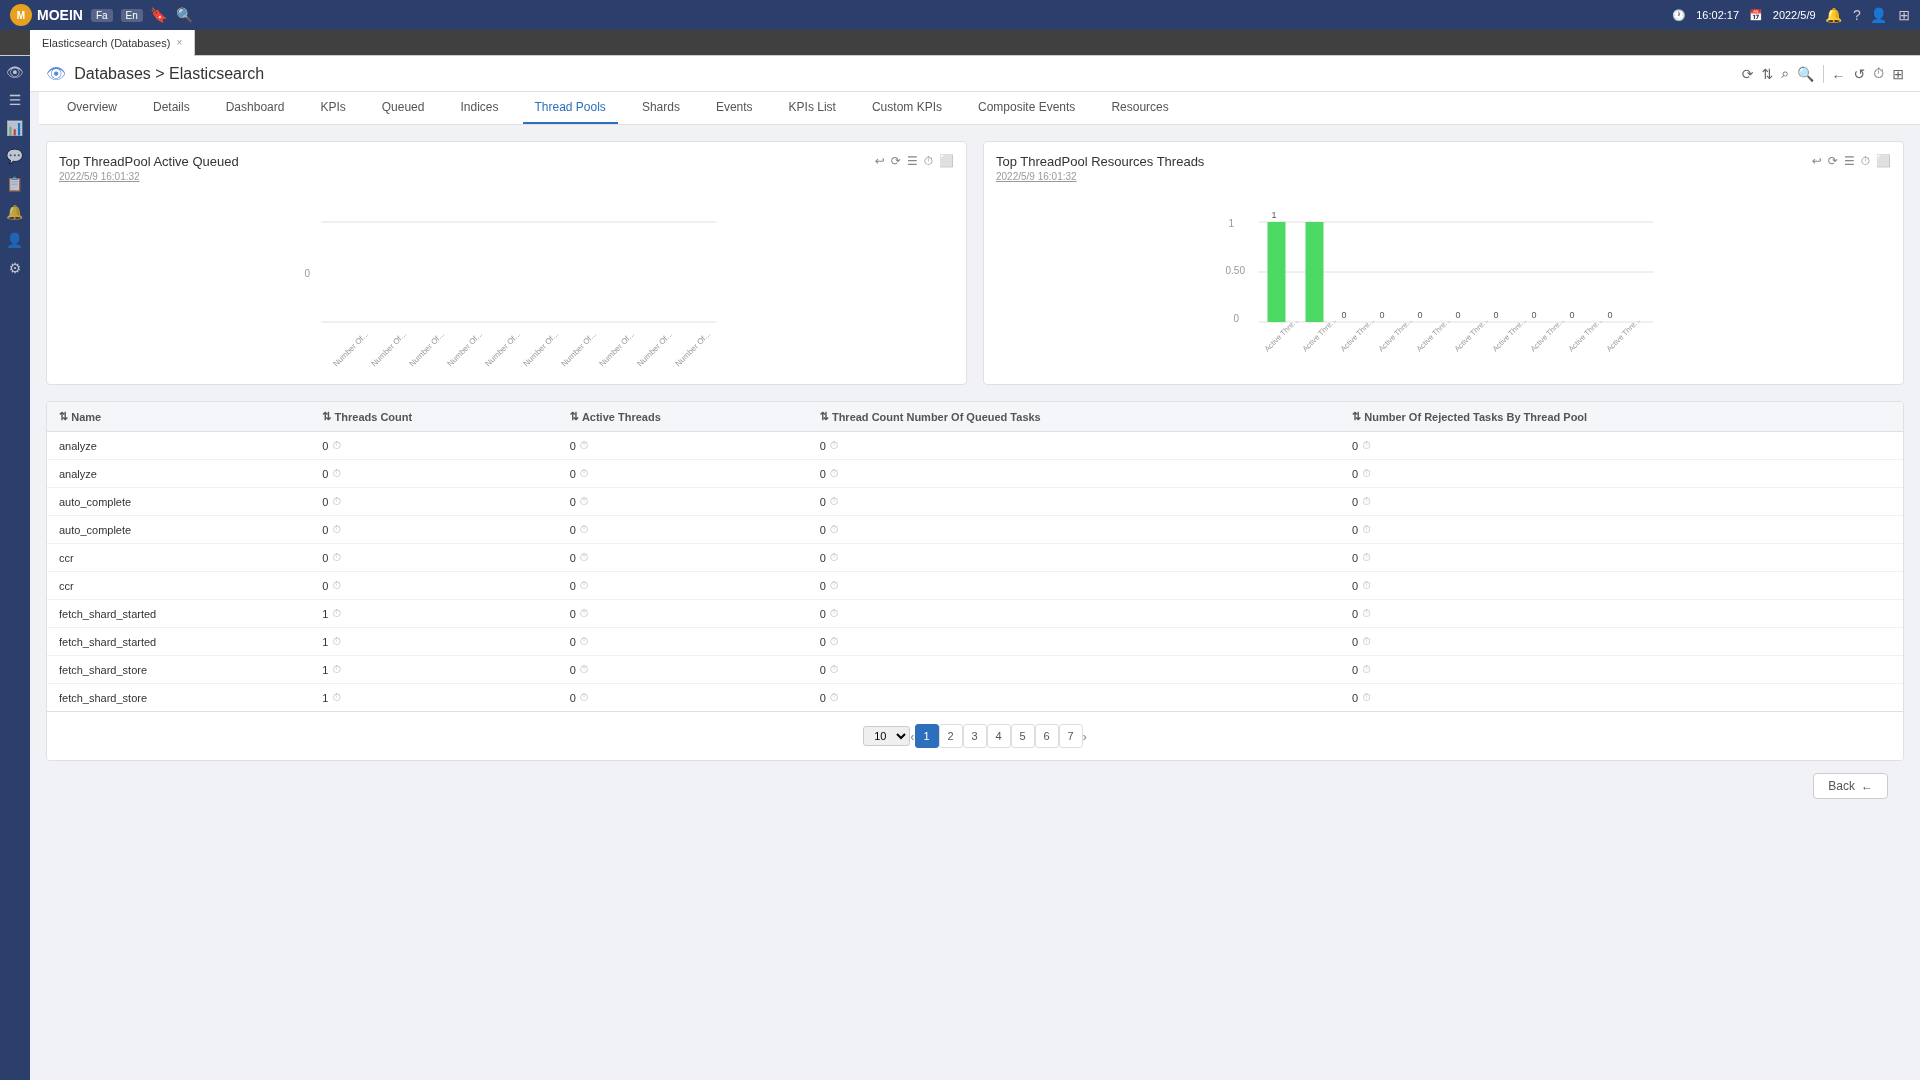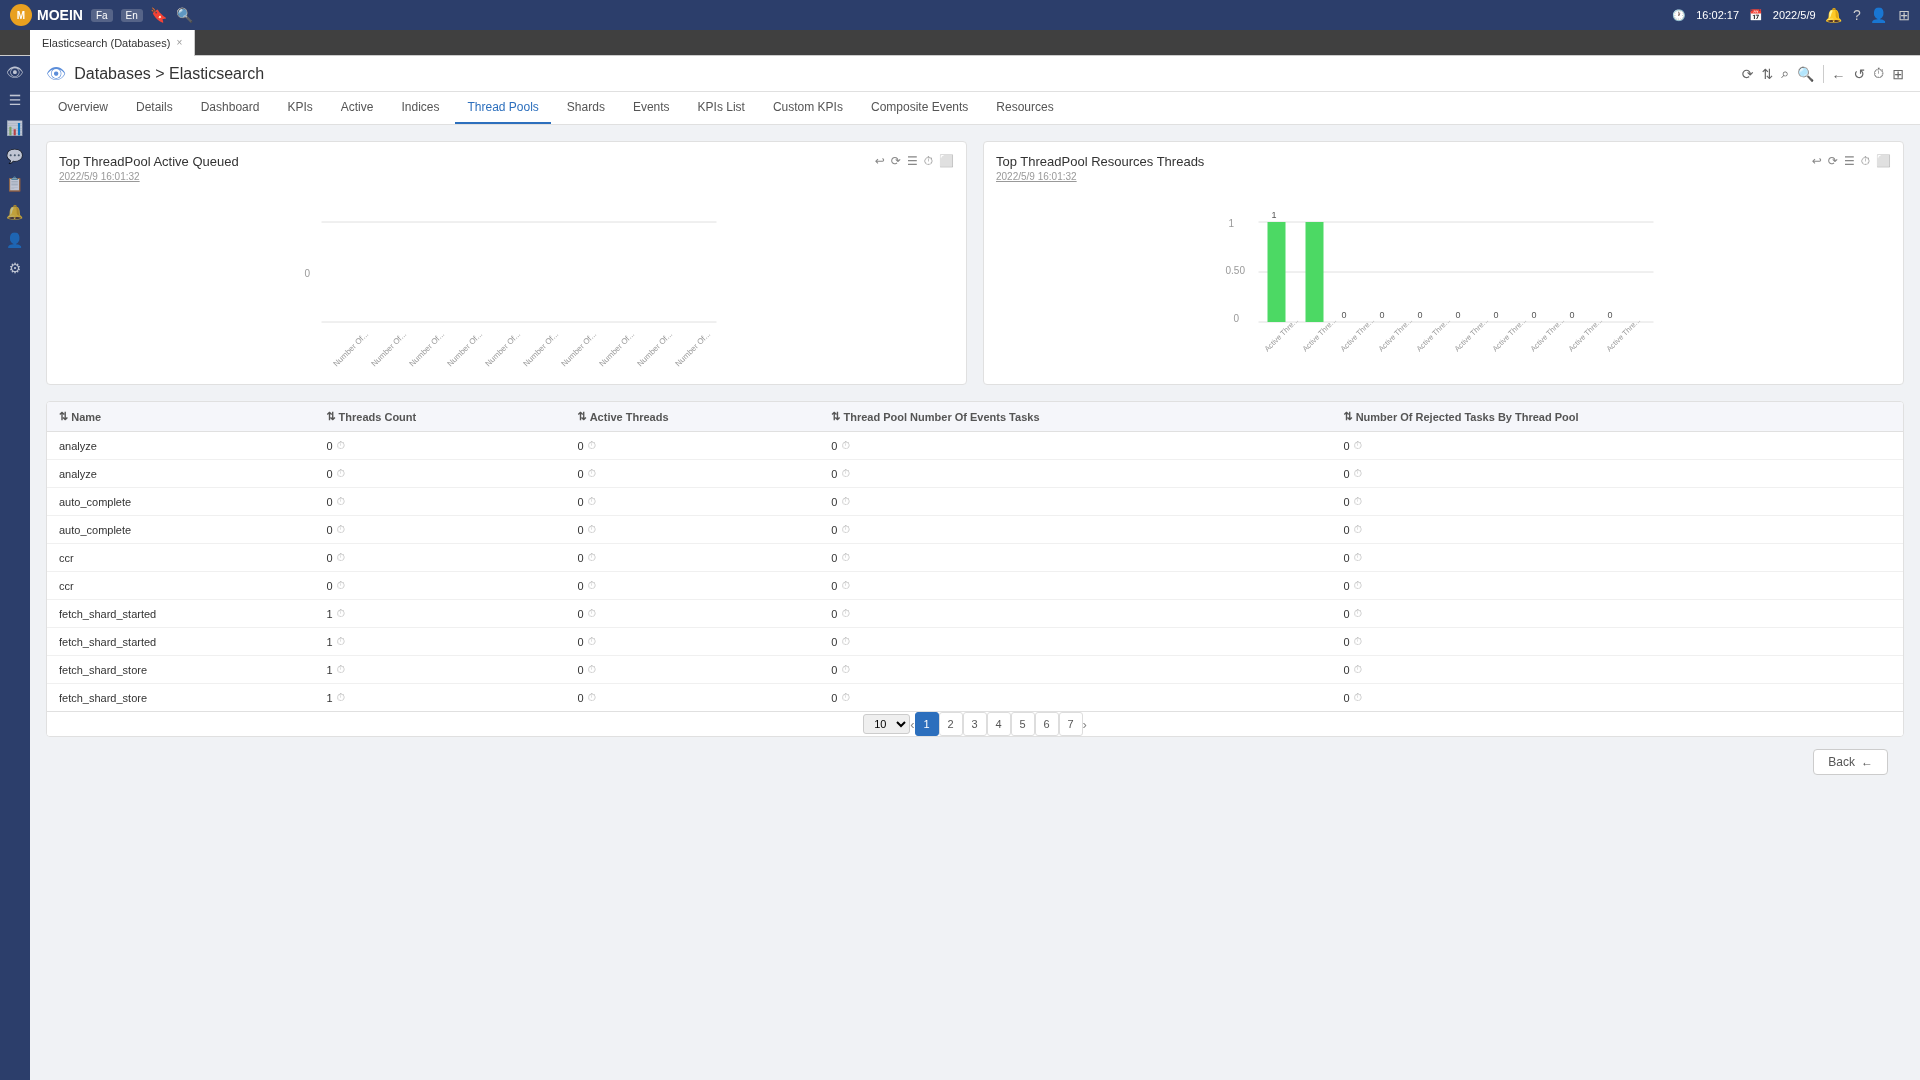--- a/index.html
+++ b/index.html
@@ -74,21 +74,22 @@
     .header-action-btn { background: none; border: none; color: #666; cursor: pointer; font-size: 14px; }
     .header-divider { width: 1px; height: 18px; background: #ccc; }
 
     
     .nav-tabs {
       background: #fff;
       border-bottom: 1px solid #e0e0e0;
       padding: 0 16px;
       display: flex;
       align-items: flex-end;
-      gap: 4px;
+      gap: 12px;
+      margin-left: 9px;
     }
     .nav-tab {
       padding: 8px 12px;
       font-size: 12px;
       color: #555;
       cursor: pointer;
       border-bottom: 2px solid transparent;
       white-space: nowrap;
     }
     .nav-tab.active {
@@ -155,20 +156,21 @@
     }
     .data-table tr:last-child td { border-bottom: none; }
     .cell-value { display: flex; align-items: center; gap: 4px; }
     .history-icon { color: #bbb; font-size: 11px; cursor: pointer; }
 
     
     .pagination-bar {
       display: flex;
       justify-content: center;
       align-items: center;
+      padding: 12px;
       background: #fff;
       border-top: 1px solid #e0e0e0;
     }
     .page-size-select {
       border: 1px solid #ccc;
       border-radius: 3px;
       padding: 2px 6px;
       font-size: 11px;
       cursor: pointer;
     }
@@ -274,21 +276,21 @@
         <button class="header-action-btn">⏱</button>
         <button class="header-action-btn">⊞</button>
       </div>
     </div>
 
     <div class="nav-tabs">
       <div class="nav-tab">Overview</div>
       <div class="nav-tab">Details</div>
       <div class="nav-tab">Dashboard</div>
       <div class="nav-tab">KPIs</div>
-      <div class="nav-tab">Active</div>
+      <div class="nav-tab">Queued</div>
       <div class="nav-tab">Indices</div>
       <div class="nav-tab active">Thread Pools</div>
       <div class="nav-tab">Shards</div>
       <div class="nav-tab">Events</div>
       <div class="nav-tab">KPIs List</div>
       <div class="nav-tab">Custom KPIs</div>
       <div class="nav-tab">Composite Events</div>
       <div class="nav-tab">Resources</div>
     </div>
 
@@ -405,21 +407,21 @@
               </th>
               <th>
                 <div class="th-sort">
                   <span>⇅</span>
                   <span>Active Threads</span>
                 </div>
               </th>
               <th>
                 <div class="th-sort">
                   <span>⇅</span>
-                  <span>Thread Pool Number Of Events Tasks</span>
+                  <span>Thread Count Number Of Queued Tasks</span>
                 </div>
               </th>
               <th>
                 <div class="th-sort">
                   <span>⇅</span>
                   <span>Number Of Rejected Tasks By Thread Pool</span>
                 </div>
               </th>
             </tr>
           </thead>

